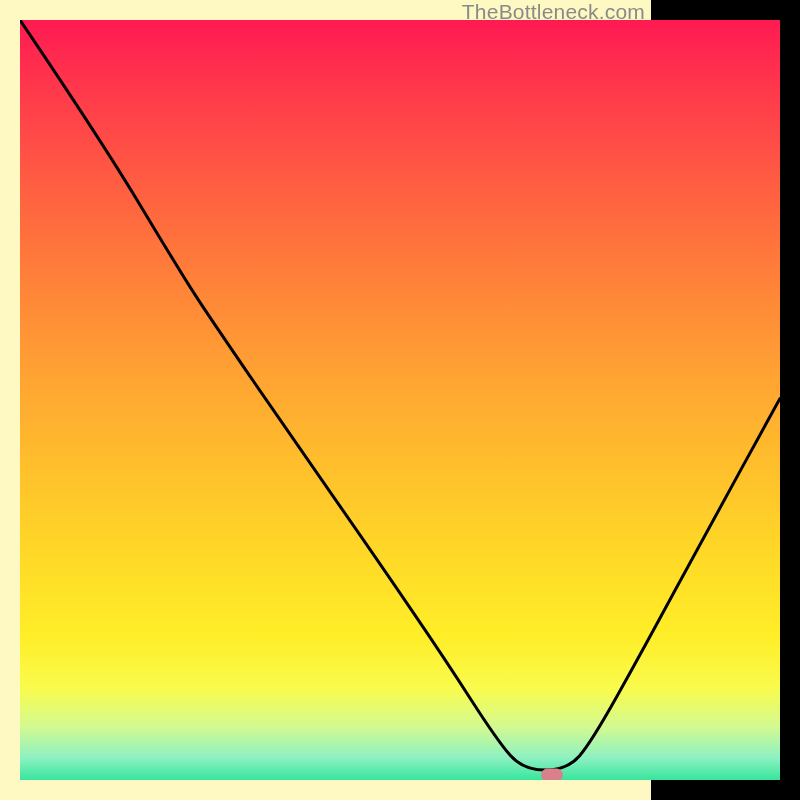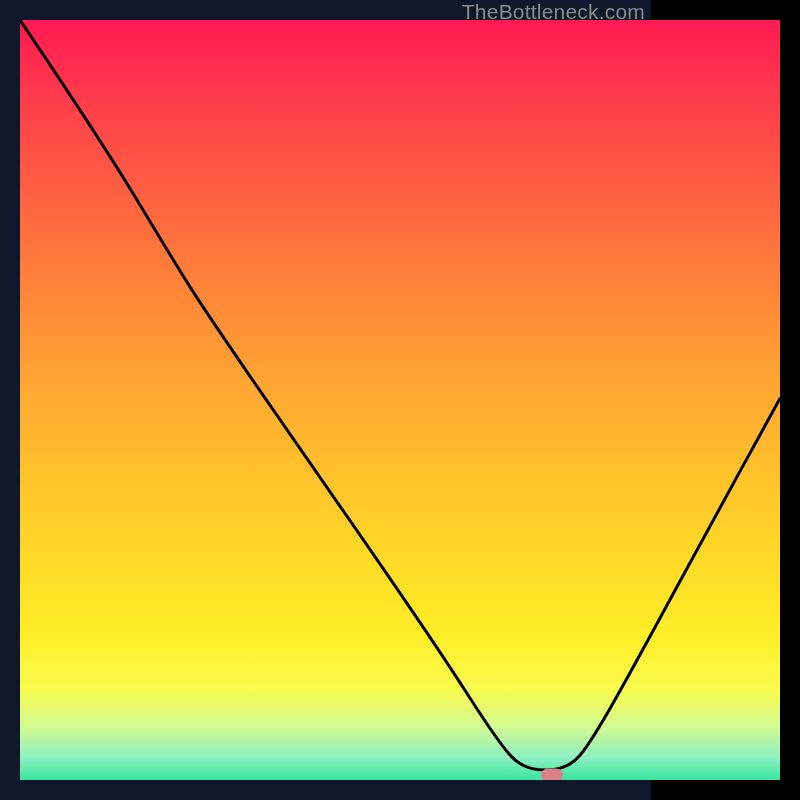--- a/index.html
+++ b/index.html
@@ -10,21 +10,21 @@
     background: #000;
     overflow: hidden;
     font-family: Arial, Helvetica, sans-serif;
   }
   .frame {
     position: absolute;
     left: 0;
     top: 0;
     width: 651px;
     height: 800px;
-    background: #0f172a;
+    background: #fef9c3;
   }
   .plot-area {
     position: absolute;
     left: 20px;
     top: 20px;
     width: 760px;
     height: 760px;
     overflow: hidden;
   }
   .gradient {

